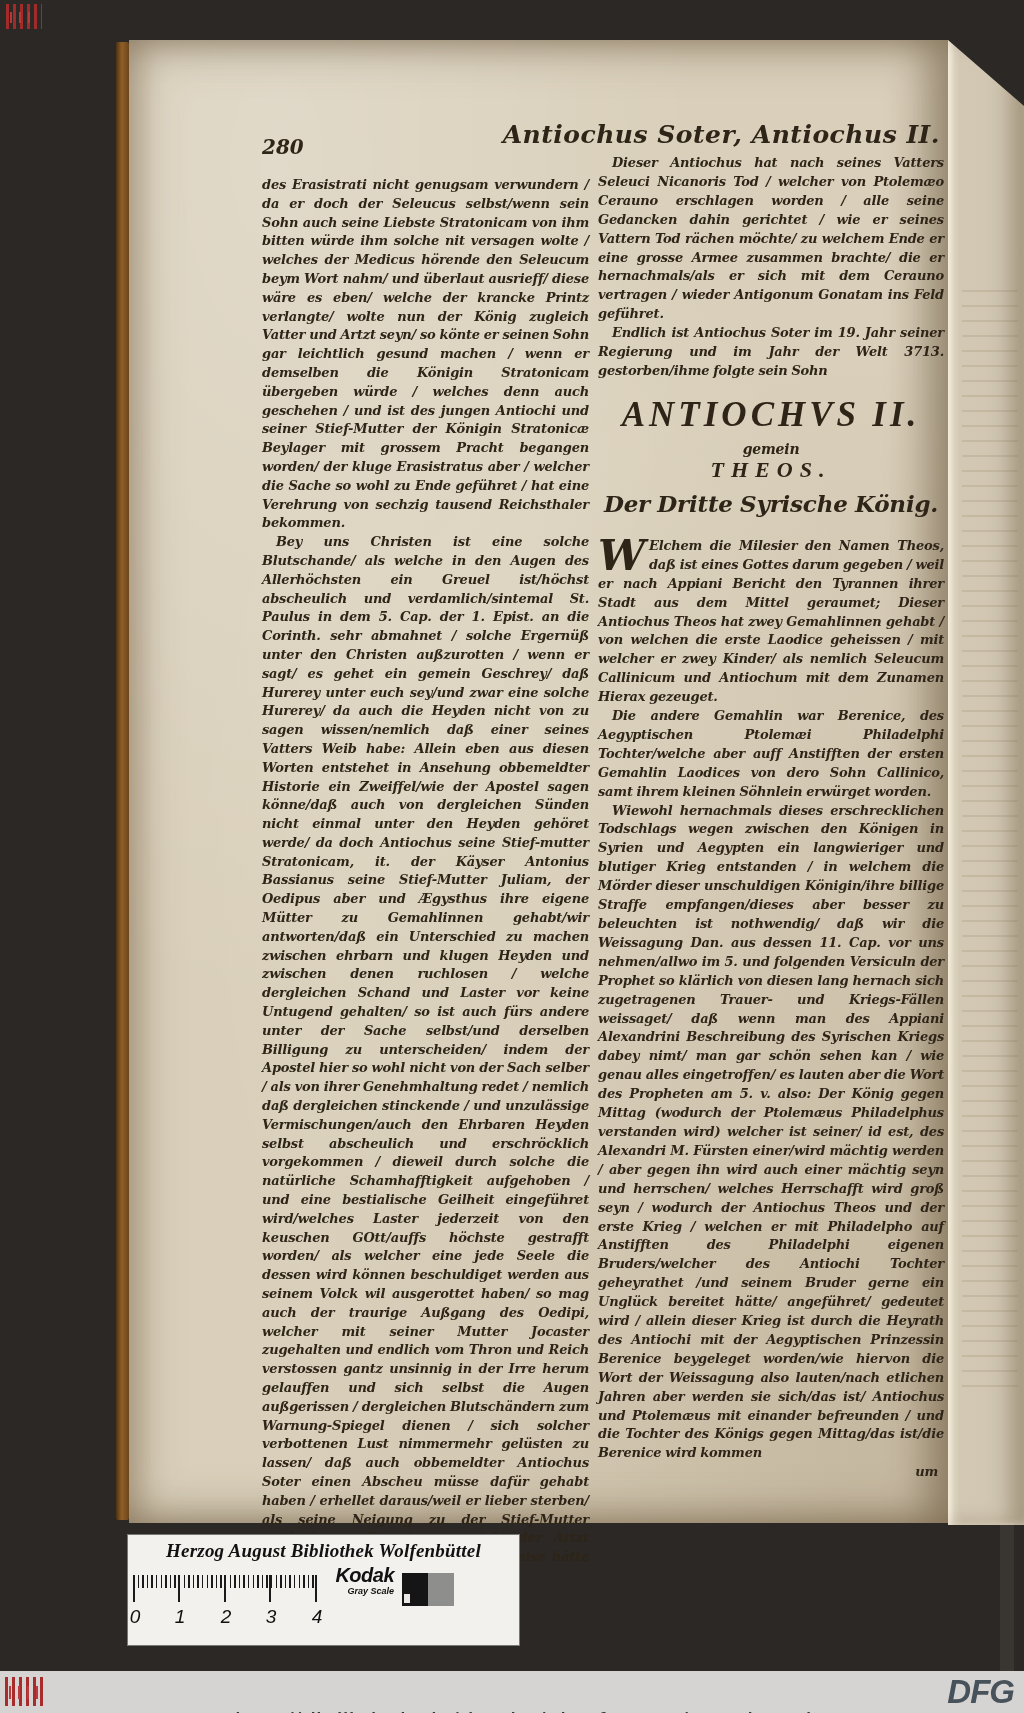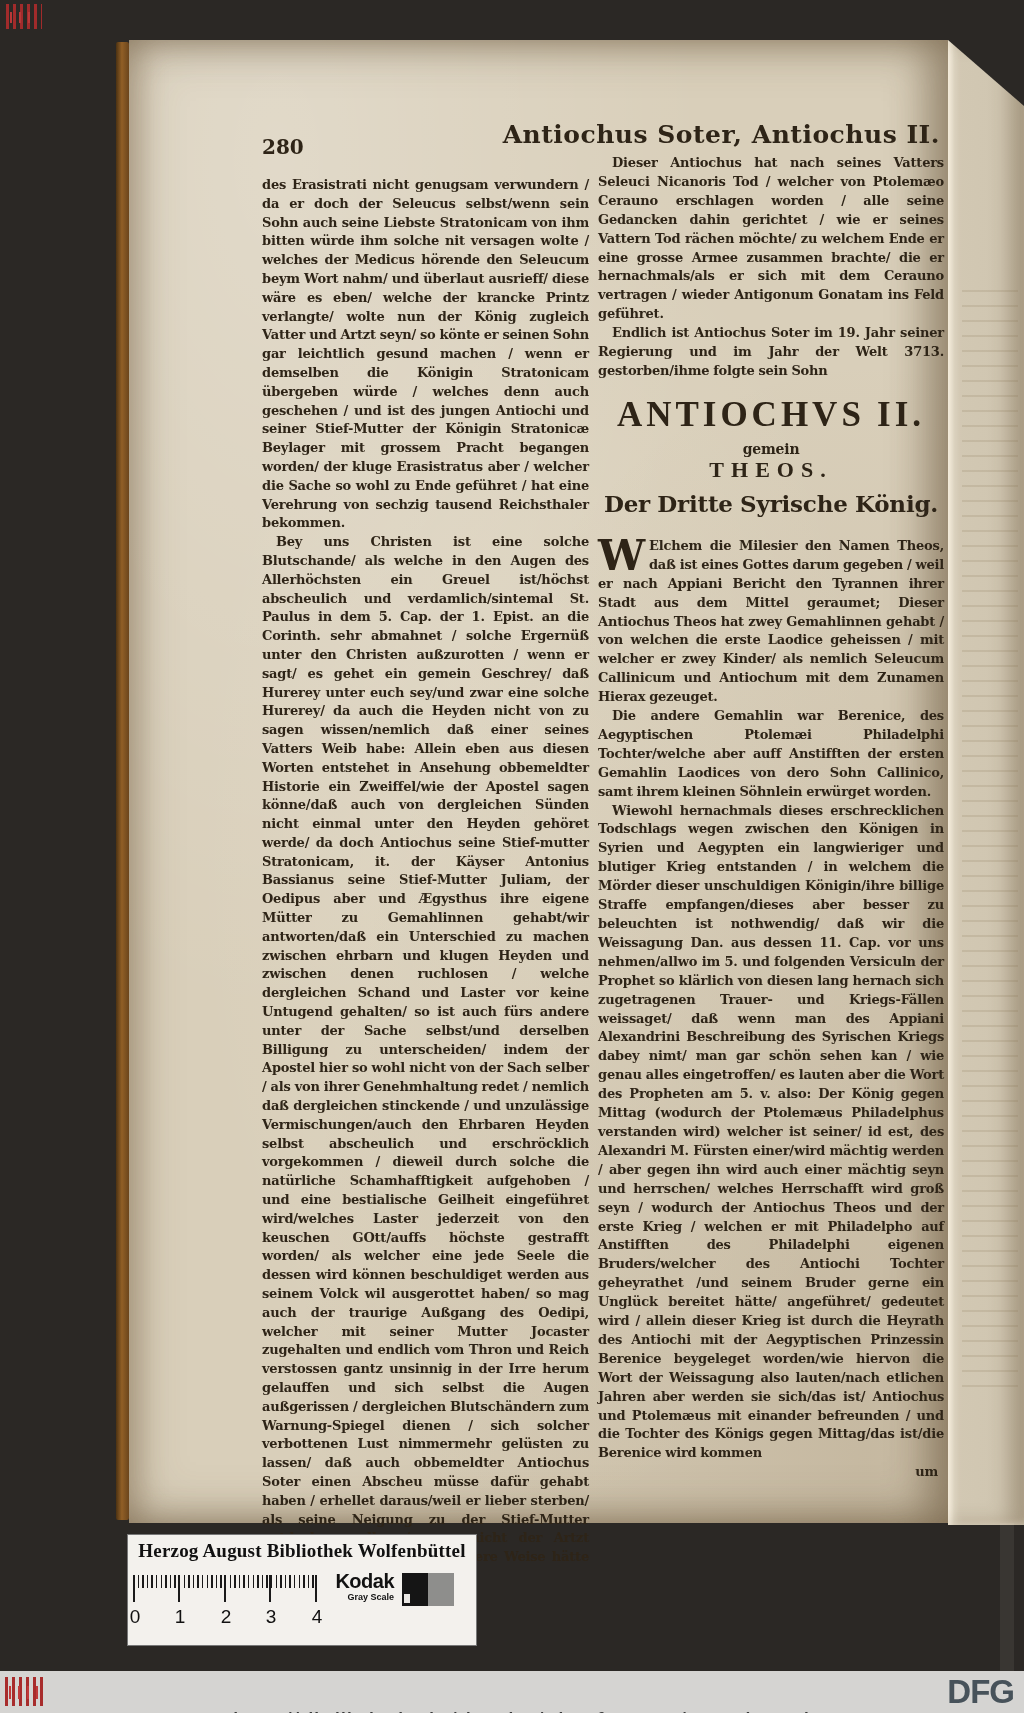--- a/index.html
+++ b/index.html
@@ -1,17 +1,17 @@
 <!DOCTYPE html>
 <html><head>
 <meta charset="utf-8">
 <style>
   html,body{margin:0;padding:0;}
   body{background:#1d1b19;font-family:"DejaVu Serif",serif;}
-  .stage{position:relative;width:1024px;height:1713px;background:#2b2825;overflow:hidden;}
+  .stage{position:relative;width:1024px;height:1713px;background:#2b2825;overflow:hidden;font-style:italic;}
 
   
   .reg-mark{position:absolute;background:
       repeating-linear-gradient(90deg,#a82c2c 0 3px,transparent 3px 7px);}
   .reg-mark::after{content:"";position:absolute;left:4px;top:30%;right:6px;height:45%;
       background:repeating-linear-gradient(90deg,#c0393a 0 2px,transparent 2px 9px);}
   .reg-top{left:6px;top:4px;width:36px;height:25px;opacity:.95;}
   .reg-bottom{left:5px;top:6px;width:42px;height:29px;}
 
   
@@ -54,32 +54,32 @@
   .h-sub1{font-size:14px;font-weight:bold;line-height:16px;margin-top:6px;}
   .h-sub2{font-family:"Liberation Serif",serif;font-size:22px;font-weight:bold;
       letter-spacing:7px;line-height:26px;text-align:center;}
   .h-sub3{font-size:23px;font-weight:bold;line-height:34px;margin-top:4px;text-align:center;}
 
   .dropcap-p{text-indent:0 !important;}
   .dropcap{float:left;font-size:42px;line-height:34px;font-weight:bold;padding:2px 4px 0 0;}
   .catchword{text-align:right;font-weight:bold;padding-right:6px;}
 
   
-  .footer-card{position:absolute;left:128px;top:1535px;width:348px;height:110px;
+  .footer-card{position:absolute;left:128px;top:1535px;width:391px;height:110px;
       background:#f3f1ed;box-shadow:0 0 0 1px #777;}
   .card-title{position:absolute;left:0;right:0;top:5px;text-align:center;
       font-family:"Liberation Serif",serif;font-size:19px;font-weight:bold;color:#111;
       letter-spacing:.2px;}
   .ruler{position:absolute;left:5px;top:40px;width:186px;height:56px;}
   .ruler .fine{position:absolute;left:0;top:0;width:184px;height:13px;
       background:repeating-linear-gradient(90deg,#1a1a1a 0 1.5px,transparent 1.5px 4.6px);}
   .ruler .tick{position:absolute;top:0;width:2px;height:27px;background:#1a1a1a;}
   .ruler .num{position:absolute;top:31px;width:20px;margin-left:-9px;text-align:center;
       font-family:"Liberation Sans",sans-serif;font-size:19px;color:#111;}
-  .kodak{position:absolute;left:200px;top:35px;width:66px;text-align:right;color:#111;}
+  .kodak{position:absolute;left:200px;top:29px;width:66px;text-align:right;color:#111;}
   .kodak .brand{font-family:"Liberation Sans",sans-serif;font-size:20px;font-weight:bold;
       letter-spacing:-.5px;}
   .kodak .sub{font-family:"Liberation Sans",sans-serif;font-size:9px;font-weight:bold;
       margin-top:-1px;}
   .patch{position:absolute;left:274px;top:38px;width:52px;height:33px;}
   .patch .black{position:absolute;left:0;top:0;width:26px;height:33px;background:#151515;}
   .patch .black::after{content:"";position:absolute;left:2px;bottom:3px;width:6px;height:9px;
       background:#e9e7e3;}
   .patch .gray{position:absolute;left:26px;top:0;width:26px;height:33px;background:#8e8e8c;}
 

